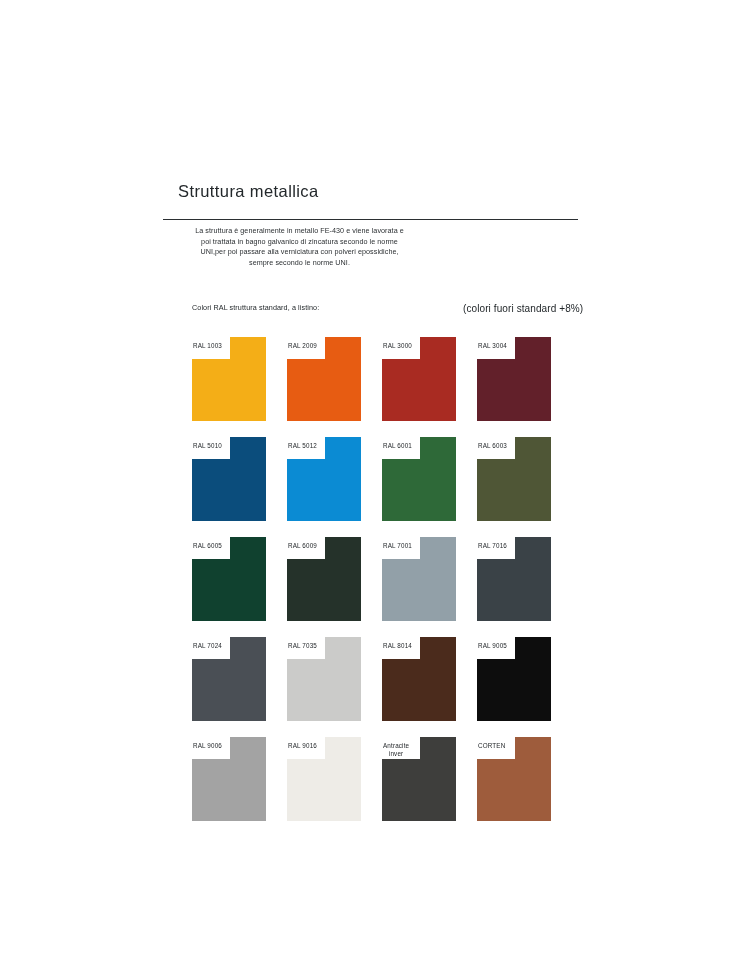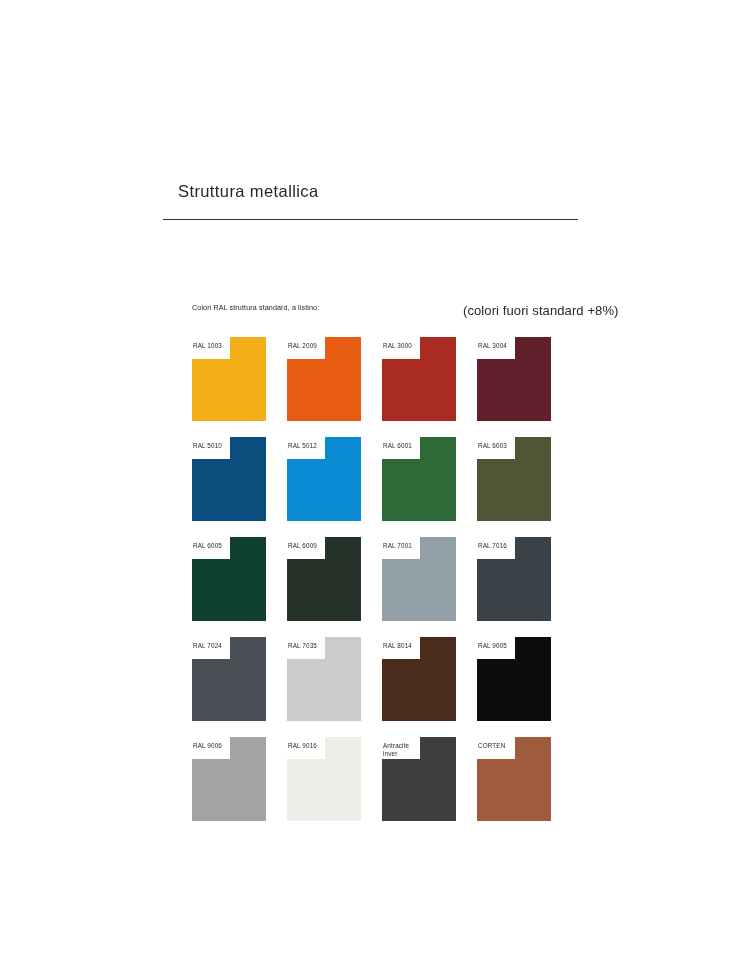--- a/index.html
+++ b/index.html
@@ -13,20 +13,21 @@
     font-family: "Liberation Sans", sans-serif;
     color: #1a1a1a;
     position: relative;
     overflow: hidden;
   }
   .page {
     position: absolute;
     left: 0; top: 0;
     width: 750px;
     height: 962px;
+    text-align: center;
   }
   .title {
     position: absolute;
     left: 178px;
     top: 182px;
     font-size: 16.5px;
     letter-spacing: 0.4px;
     color: #23282b;
     font-weight: 400;
   }
@@ -54,21 +55,21 @@
     top: 303px;
     font-size: 7.2px;
     font-weight: normal;
     color: #23282b;
     letter-spacing: 0.1px;
   }
   .legend-right {
     position: absolute;
     left: 463px;
     top: 303px;
-    font-size: 13px;
+    font-size: 10px;
     color: #23282b;
     letter-spacing: 0.1px;
   }
   .grid {
     position: absolute;
     left: 192px;
     top: 337px;
     width: 370px;
   }
   .row {
@@ -107,20 +108,21 @@
     white-space: pre-line;
   }
 </style>
 </head>
 <body>
 
 <div class="page">
 
   <div class="title">Struttura metallica</div>
   <div class="rule"></div>
+  <div class="intro">La struttura è generalmente in metallo FE-430 e viene lavorata e poi trattata in bagno galvanico di zincatura secondo le norme UNI,per poi passare alla verniciatura con polveri epossidiche, sempre secondo le norme UNI.</div>
   <div class="legend-left">Colori RAL struttura standard, a listino:</div>
   <div class="legend-right">(colori fuori standard +8%)</div>
 
   <div class="grid">
 
     <div class="row">
       <div class="cell">
         <div class="swatch" style="background: rgb(244, 174, 23);">
           <div class="notch"></div>
           <div class="label">RAL 1003</div>

